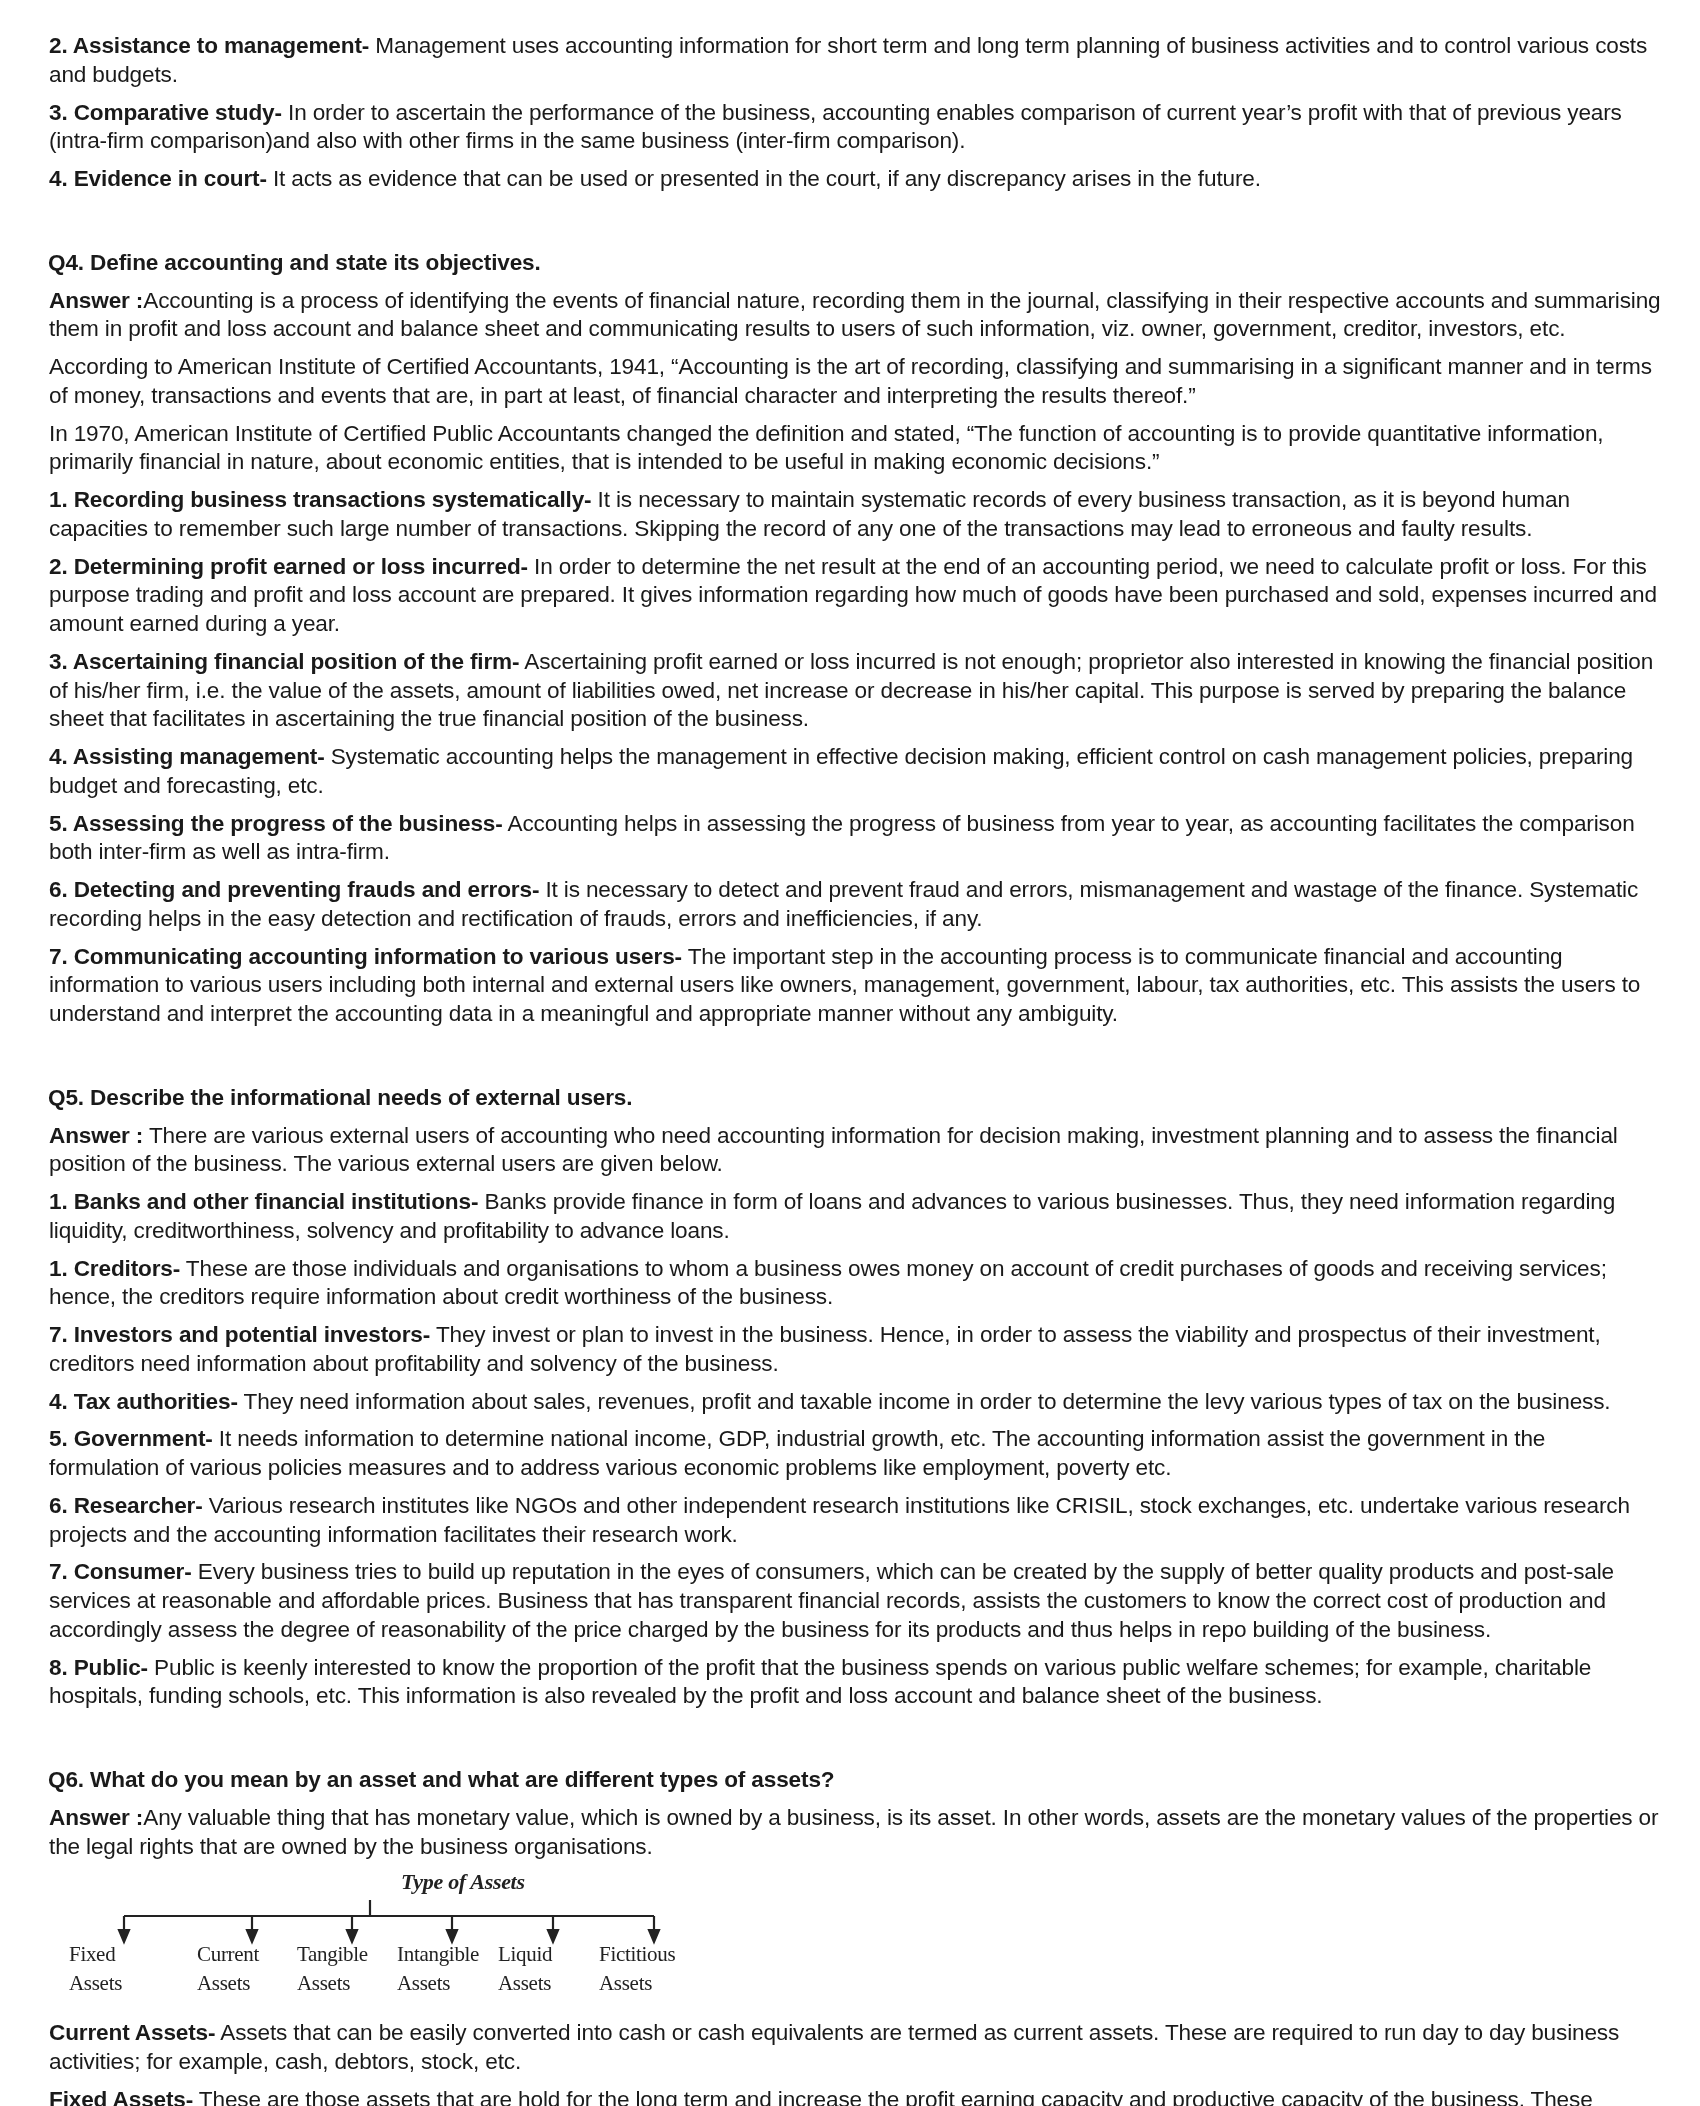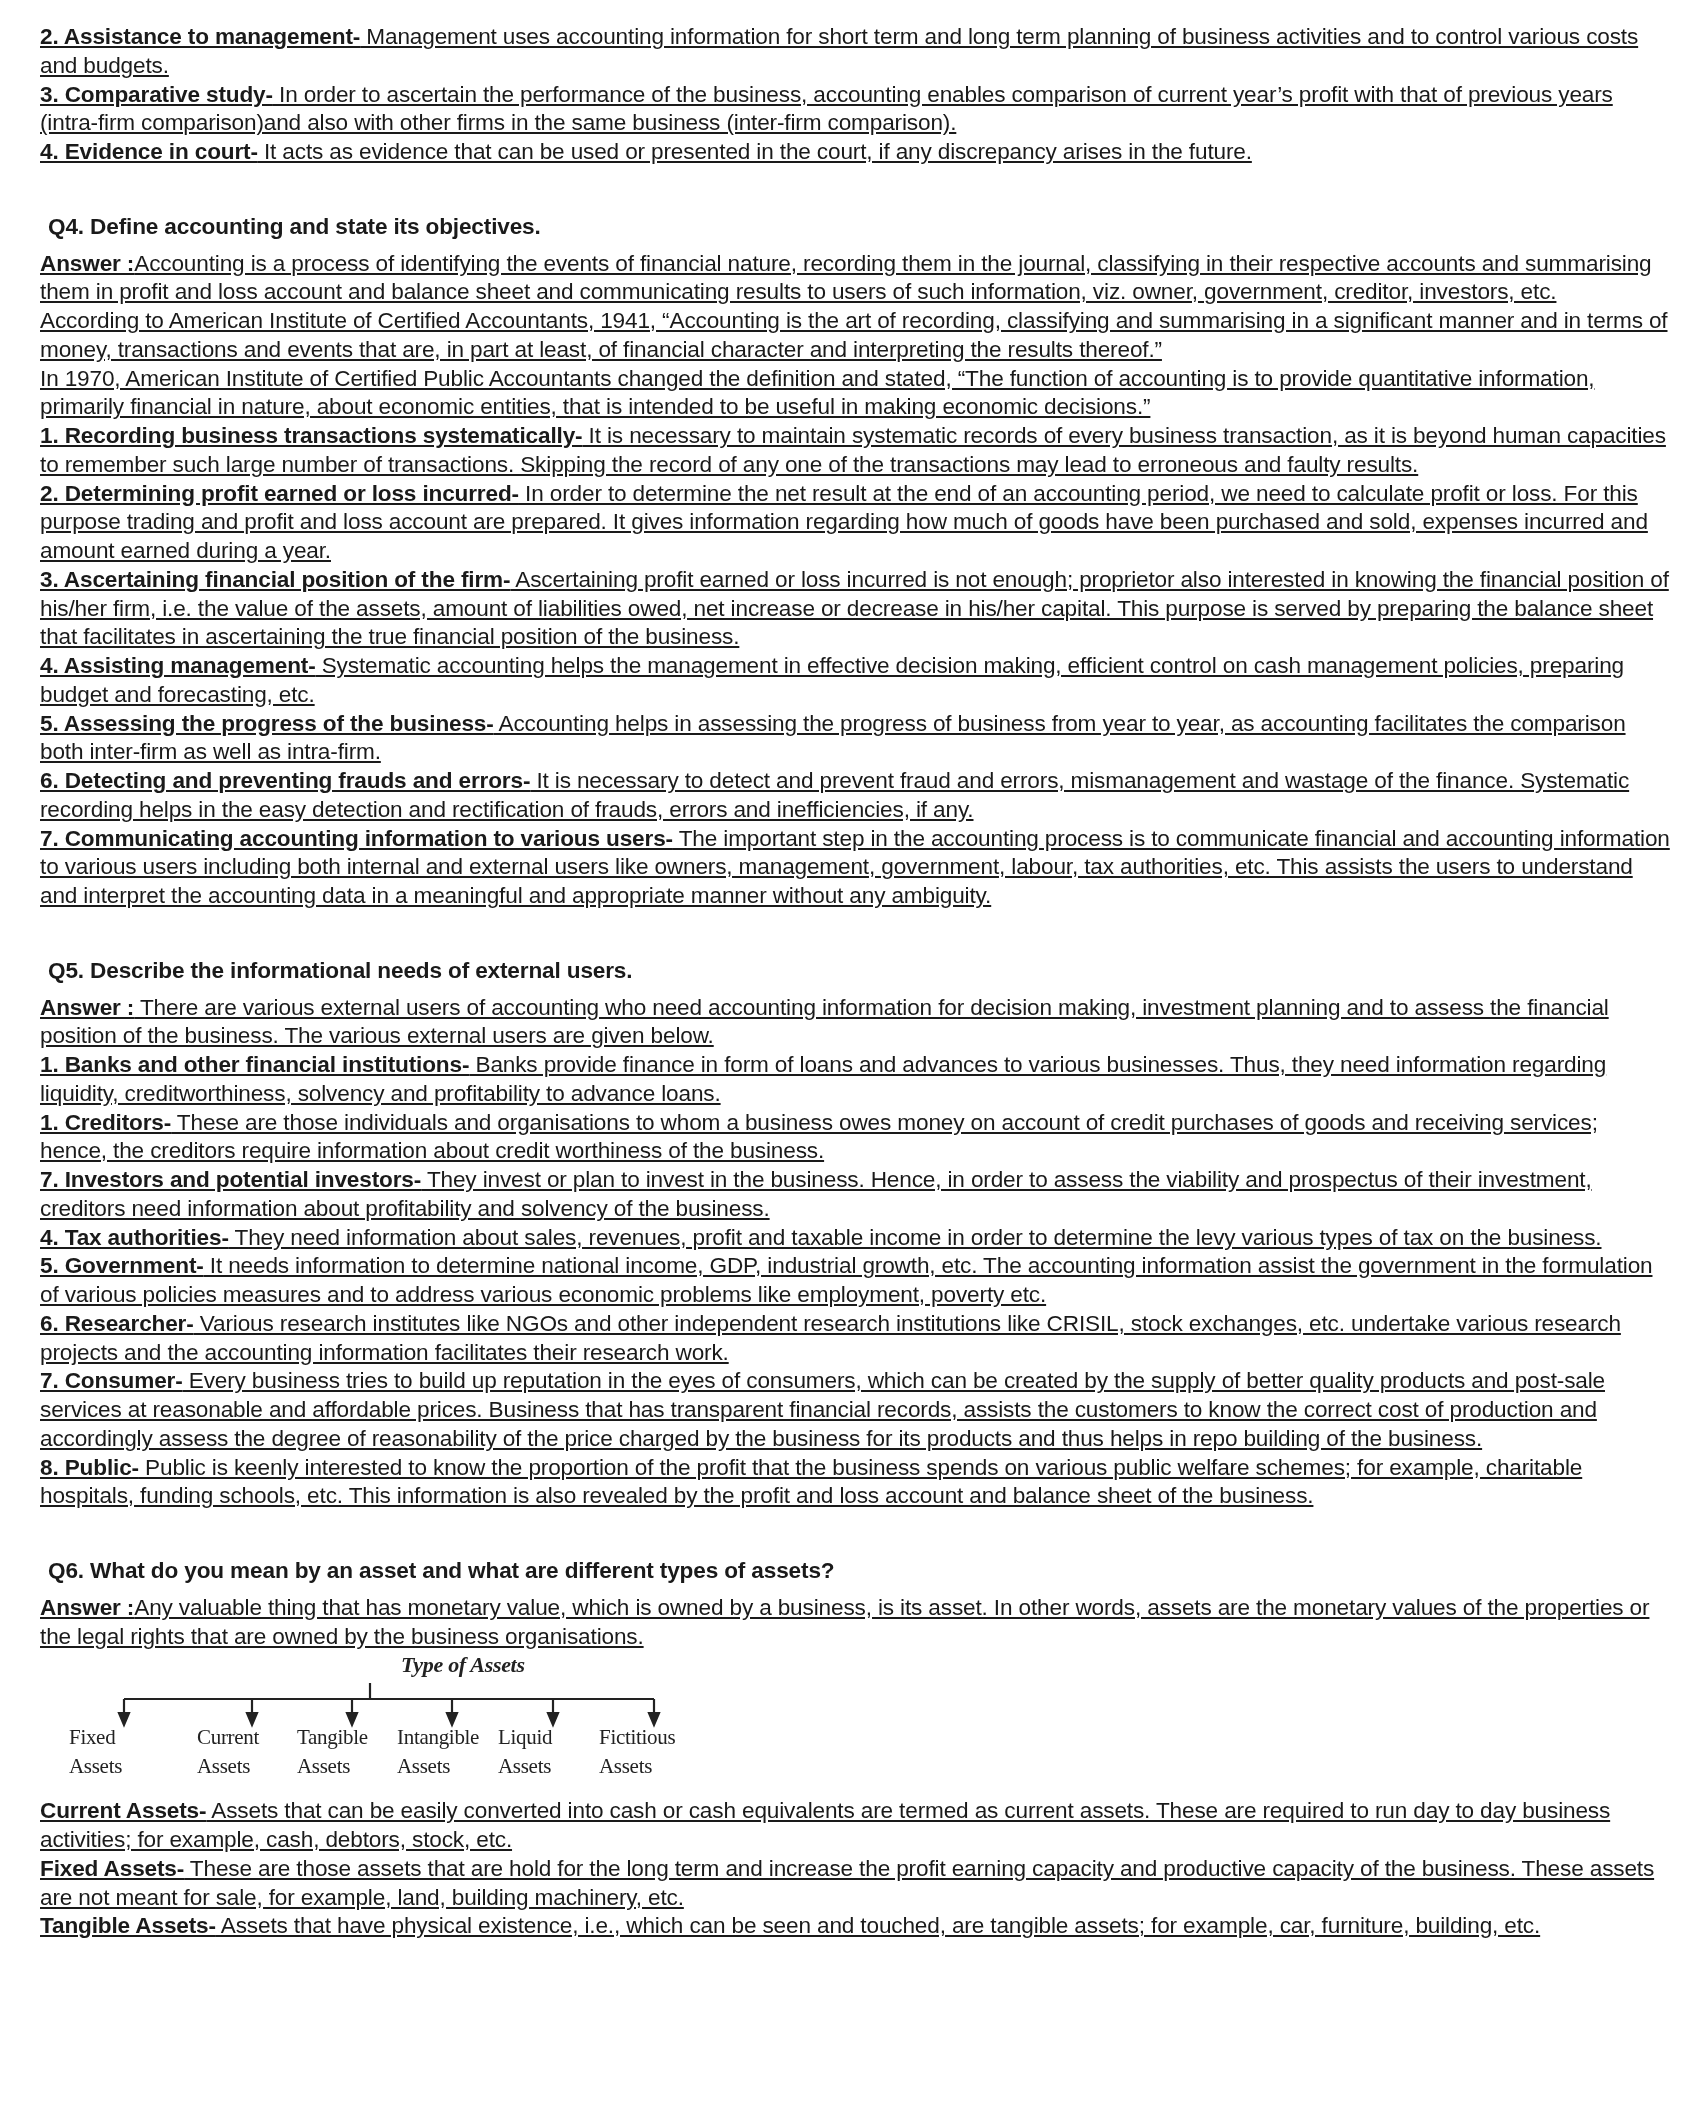--- a/index.html
+++ b/index.html
@@ -13,21 +13,21 @@
   }
   .page {
     position: absolute;
     left: 40px;
     top: 23px;
     width: 1630px;
     font-size: 22.6px;
     line-height: 28.75px;
     letter-spacing: -0.15px;
   }
-  .para { margin: 0; text-decoration: underline; }
+  .para { margin: 9px; }
   .gap { height: 38px; }
   .gap-small { height: 38px; }
   b, .bold { font-weight: bold; }
   .q-title { font-weight: bold; margin: 8px; }
 
   
   .diagram {
     position: relative;
     width: 800px;
     height: 140px;

